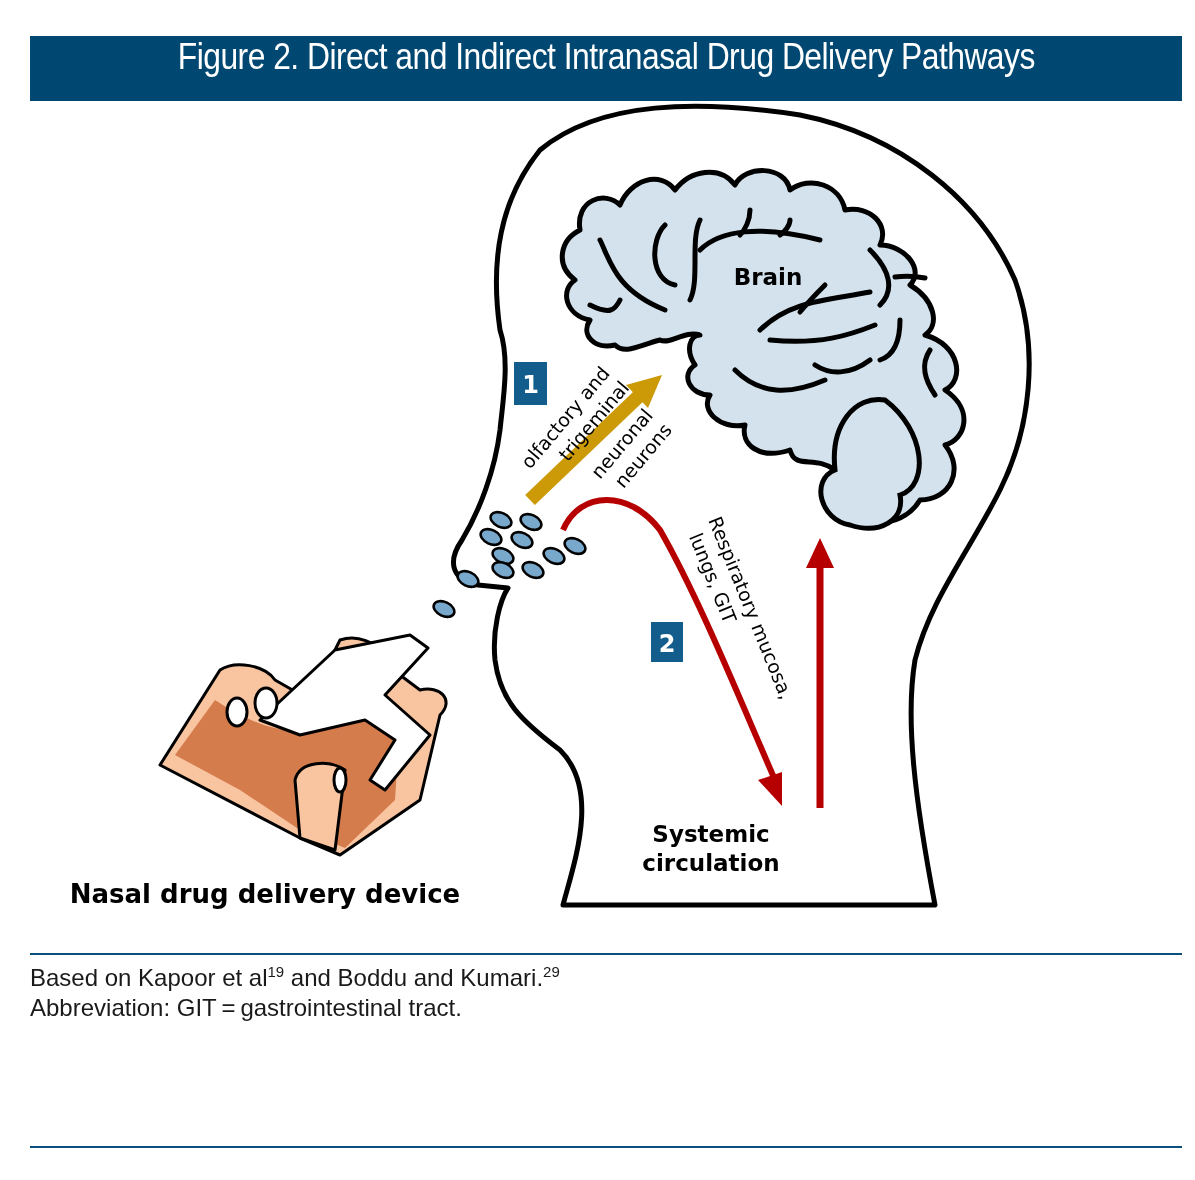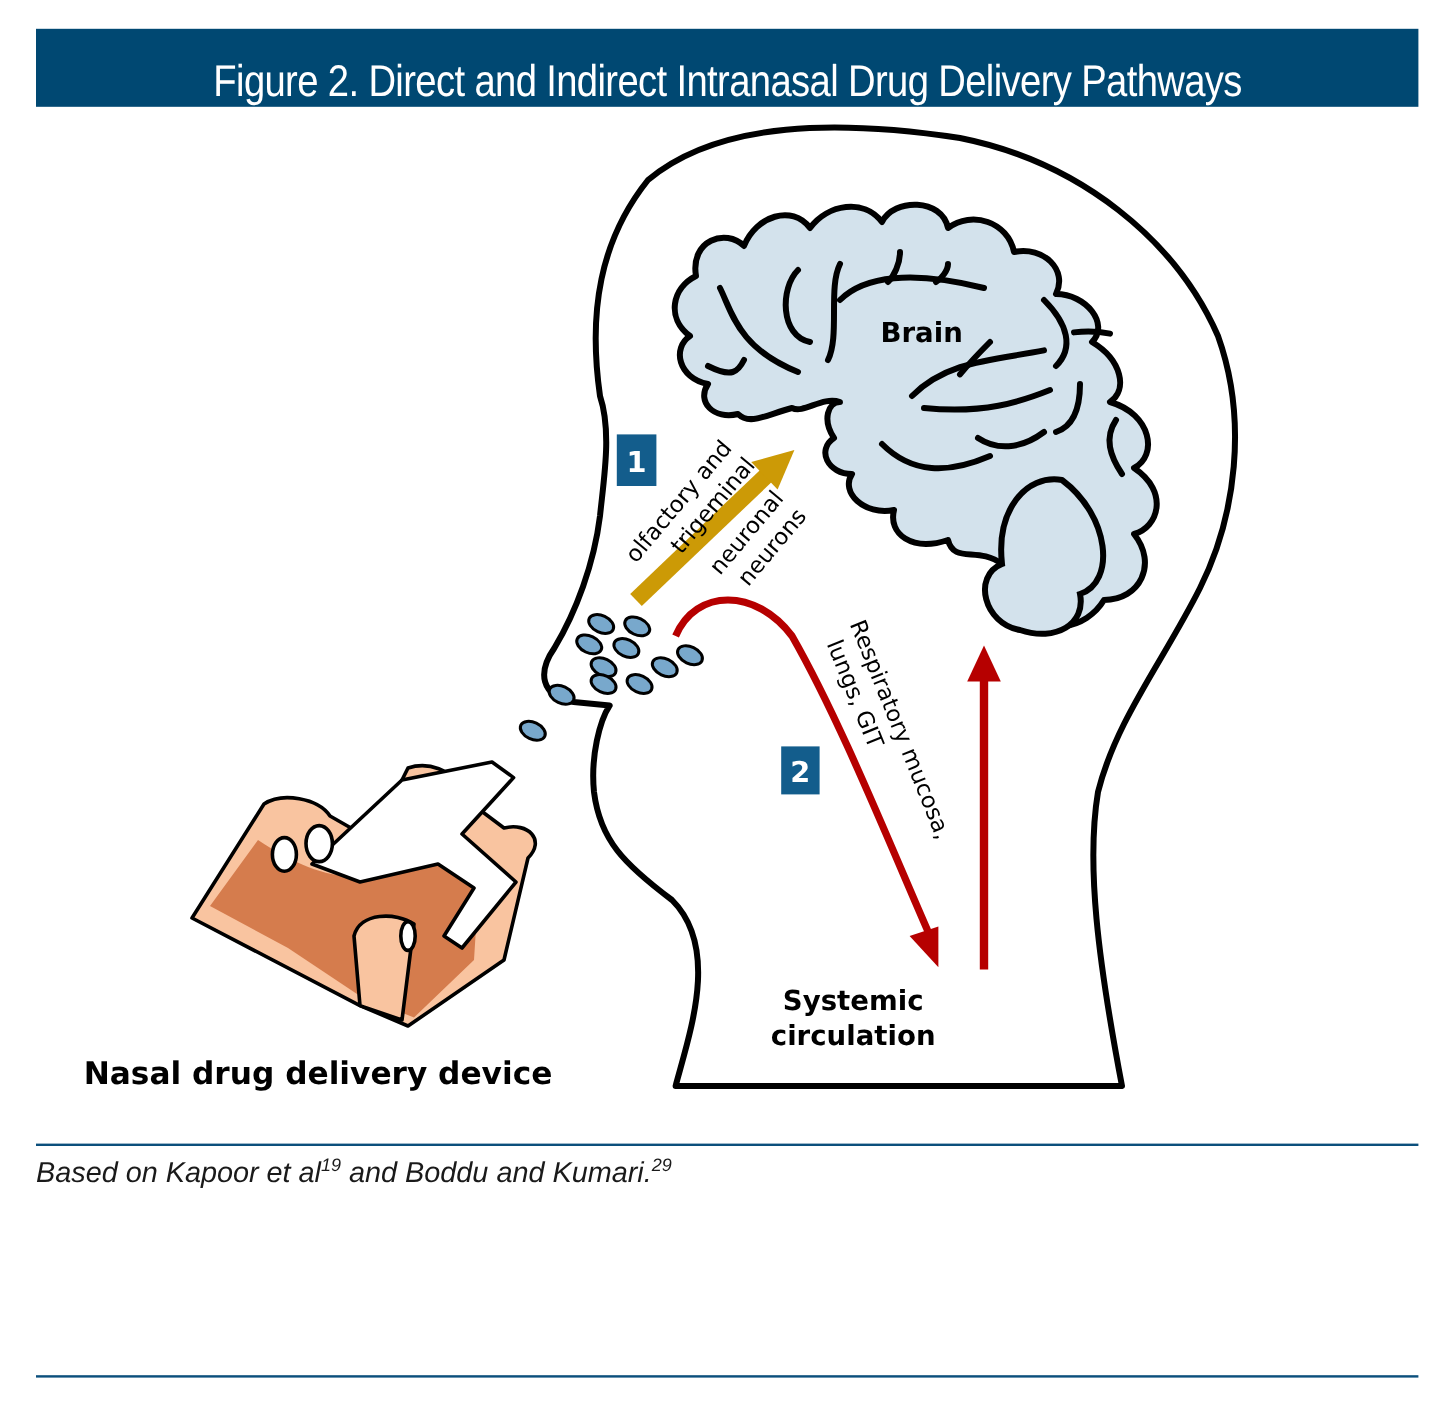--- a/index.html
+++ b/index.html
@@ -1,32 +1,32 @@
 <!DOCTYPE html>
 <html><head>
 <meta charset="utf-8">
 <style>
   html, body { margin: 0; padding: 0; background: #ffffff; }
   body { width: 1195px; height: 1180px; position: relative; overflow: hidden; font-family: "Liberation Sans", sans-serif; }
   .title-bar {
-    position: absolute; left: 30px; top: 24px; width: 1152px; height: 65px;
+    position: absolute; left: 30px; top: 36px; width: 1152px; height: 65px;
     background: #004872; color: #ffffff; box-sizing: border-box;
-    display: flex; align-items: flex-end; justify-content: center;
+    display: flex; align-items: flex-start; justify-content: center;
     font-family: "Liberation Sans Narrow", "Liberation Sans", sans-serif;
     font-size: 37px; letter-spacing: -0.6px; transform-origin: left center;
   }
   .title-bar span { display: inline-block; transform: scaleX(0.86); white-space: nowrap; }
   svg.diagram { position: absolute; left: 0; top: 0; }
   .footnote {
     position: absolute; left: 30px; top: 953px; width: 1152px;
     border-top: 2px solid #0b4f7c; border-bottom: 2px solid #0b4f7c;
     padding: 8px 0 10px 0; box-sizing: border-box; height: 195px;
     font-size: 24px; line-height: 30px; color: #1a1a1a;
   }
-  .footnote p { margin: 0; font-style: italic; }
+  .footnote p { margin: 0; }
   .footnote .hang { padding-left: 30px; text-indent: -30px; }
   .footnote sup { font-size: 15px; line-height: 0; }
   .lbl { font-family: "DejaVu Sans", sans-serif; }
 </style>
 </head>
 <body>
 
 <div class="title-bar">
   <span>Figure 2. Direct and Indirect Intranasal Drug Delivery Pathways</span>
 </div>
@@ -125,13 +125,14 @@
     <ellipse cx="237" cy="712" rx="10" ry="14" fill="#fff"></ellipse>
     <ellipse cx="266" cy="703" rx="11" ry="15" fill="#fff"></ellipse>
     <ellipse cx="340" cy="780" rx="6" ry="12" fill="#fff"></ellipse>
   </g>
 
   <text x="265" y="903" class="lbl" font-size="26" font-weight="bold" text-anchor="middle">Nasal drug delivery device</text>
 </svg>
 
 <div class="footnote">
   <p><span>Based on Kapoor et al</span><sup>19</sup><span> and Boddu and Kumari.</span><sup>29</sup></p>
+  <p>Abbreviation: GIT = gastrointestinal tract.</p>
 </div>
 
 </body></html>

